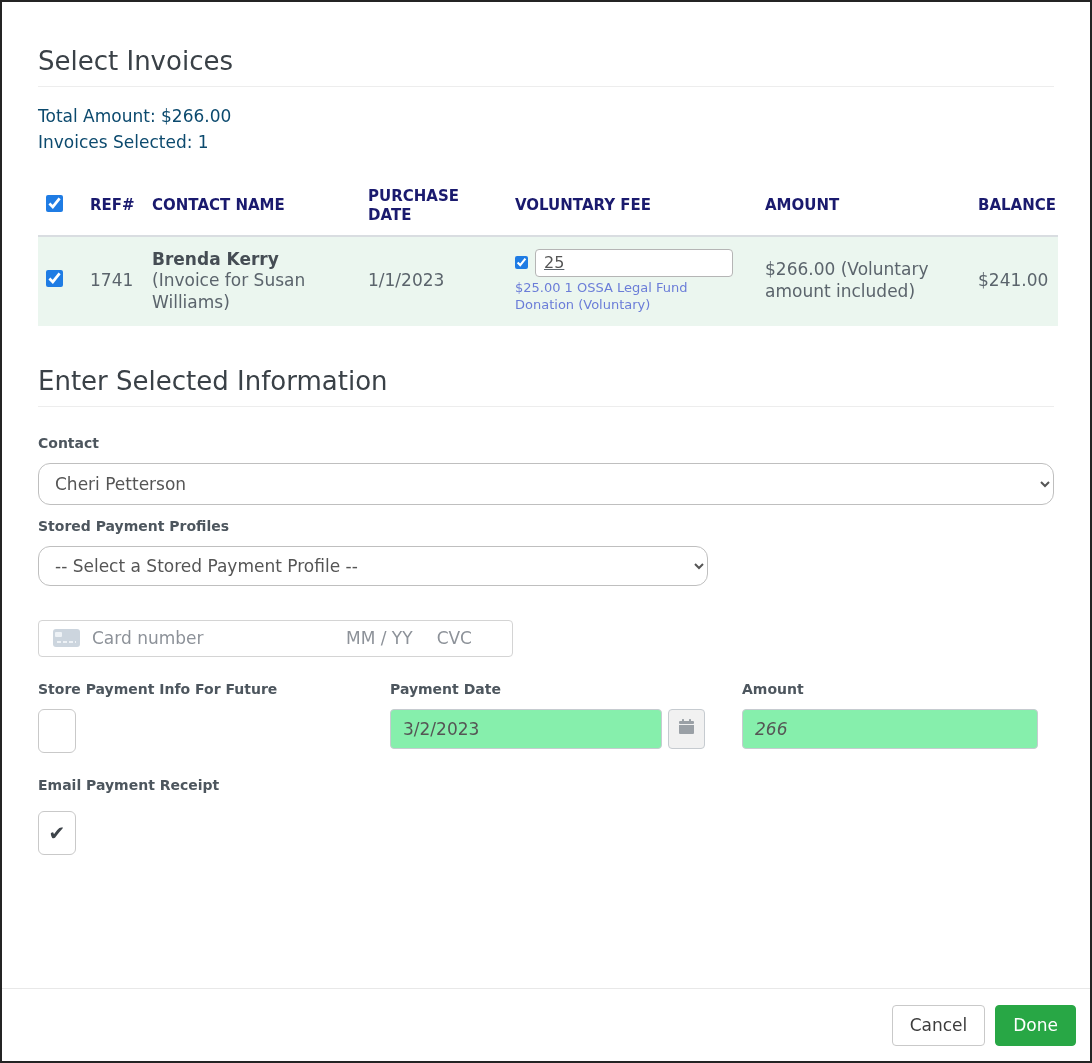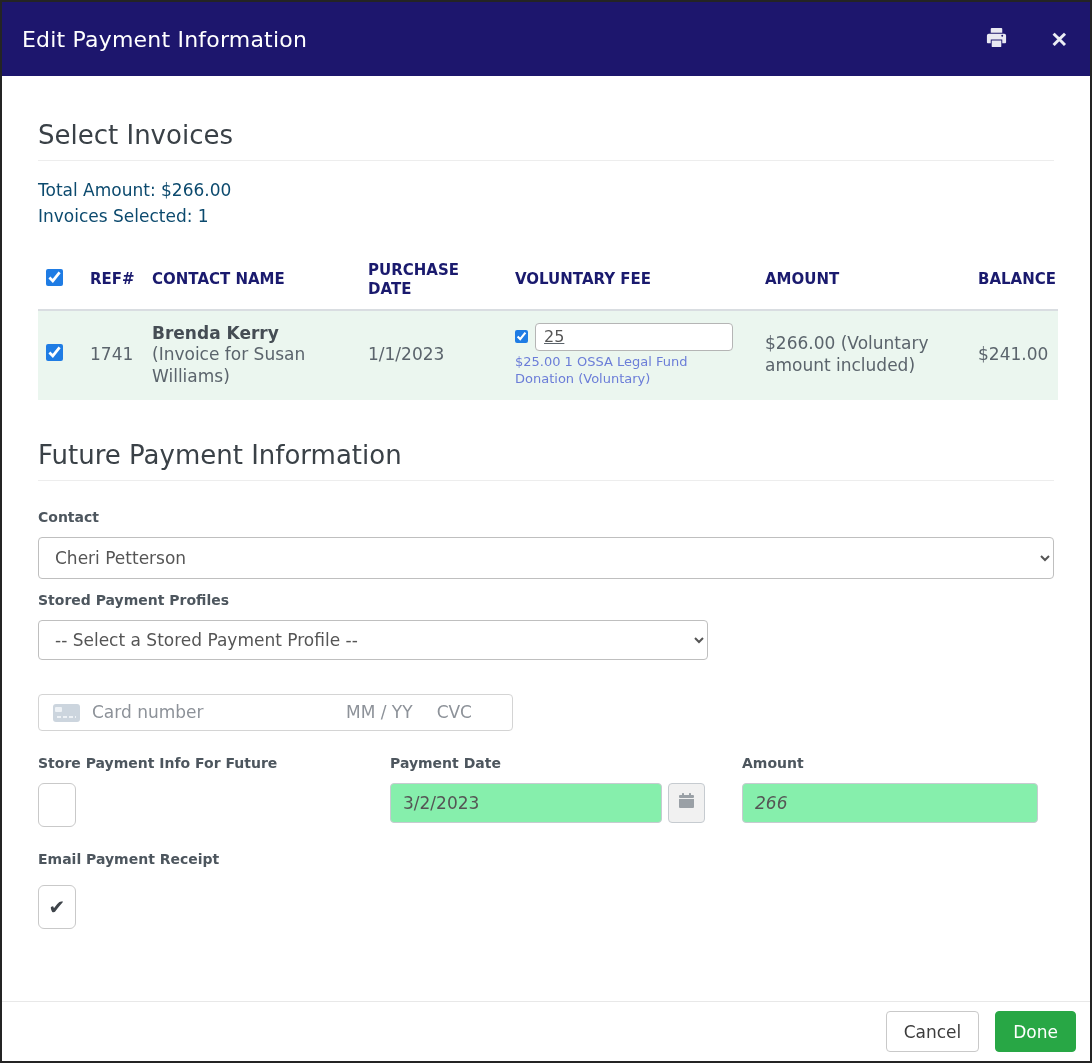--- a/index.html
+++ b/index.html
@@ -37,72 +37,55 @@
   input[type="checkbox"].sm-check{width:17px;height:17px;accent-color:var(--checkbox-accent);cursor:pointer;}
   .contact-bold{font-weight:700;color:#454d54;}
   .vf-top{display:flex;align-items:center;gap:7px;text-decoration:underline;}
   .vf-input{width:198px;height:28px;border:1px solid #b5b5b5;border-radius:4px;font-size:16px;color:#555;padding:0 8px;font-family:inherit;}
   .vf-link{display:block;margin-top:3px;color:var(--link);text-decoration:none;font-size:13px;line-height:1.3;}
   .amount-cell{padding-right:60px;}
 
   
   .field-label{font-size:14px;font-weight:700;color:#4d565e;}
   .lbl-contact{margin-top:28px;}
-  select.form-select{display:block;margin-top:12px;height:42px;border:1px solid #bfbfbf;border-radius:4px;background:#fff;color:#555;font-size:17px;font-family:inherit;padding:0 12px;width:100%;}
+  select.form-select{display:block;margin-top:12px;height:42px;border:1px solid #bfbfbf;border-radius:12px;background:#fff;color:#555;font-size:17px;font-family:inherit;padding:0 12px;width:100%;}
   select.profiles{width:670px;height:40px;}
   .lbl-profiles{margin-top:13px;}
 
-  .card-field{margin-top:34px;width:475px;height:37px;border:1px solid #d4d4d4;border-radius:4px;display:flex;align-items:flex-end;padding:8px 14px;gap:12px;background:#fff;}
+  .card-field{margin-top:34px;width:475px;height:37px;border:1px solid #d4d4d4;border-radius:4px;display:flex;align-items:center;padding:8px 14px;gap:12px;background:#fff;}
   .card-icon{width:27px;height:18px;background:#ccd5de;border-radius:3px;position:relative;flex:0 0 auto;}
   .card-icon::after{content:"";position:absolute;left:4px;right:4px;bottom:4px;height:2px;background:repeating-linear-gradient(90deg,#eef2f6 0 4px,transparent 4px 6px);}
   .card-icon::before{content:"";position:absolute;left:2px;top:3px;width:7px;height:5px;background:#eef2f6;border-radius:1px;}
   .card-ph{color:#8d9299;font-size:17px;}
   .card-number-ph{flex:1;}
   .card-cvc-ph{margin-left:12px;margin-right:26px;}
 
   .grid3{display:grid;grid-template-columns:352px 352px 316px;margin-top:24px;}
   .input-row{display:flex;margin-top:12px;gap:6px;}
   .disabled-input{height:40px;background:#86efac;border:1px solid #c6cbd0;border-radius:4px;color:#555;font-size:17px;font-family:inherit;padding:0 12px;}
   .date-input{width:272px;}
   .amount-input{width:296px;font-style:italic;}
   .calendar-btn{width:37px;height:40px;background:#f1f1f1;border:1px solid #c6cbd0;border-radius:4px;cursor:pointer;display:flex;align-items:center;justify-content:center;}
 
   .big-check{margin-top:12px;width:38px;height:44px;border:1px solid #c9c9c9;border-radius:6px;background:#fff;display:flex;align-items:center;justify-content:center;cursor:pointer;}
   .big-check .mark{font-size:20px;font-weight:700;color:#3e444a;line-height:1;}
   .lbl-email{margin-top:24px;}
   .email-check{margin-top:18px;}
 
   
-  .modal-footer{flex:0 0 auto;height:60px;border-top:1px solid #e8e8e8;display:flex;align-items:center;justify-content:flex-end;gap:16px;padding:0 14px;}
+  .modal-footer{flex:0 0 auto;height:73px;border-top:1px solid #e8e8e8;display:flex;align-items:center;justify-content:flex-end;gap:10px;padding:0 14px;}
   .btn{height:41px;border-radius:4px;font-size:17px;font-family:inherit;cursor:pointer;padding:0 17px;}
   .btn-cancel{background:#fff;border:1px solid #c9c9c9;color:#3c3c3c;}
   .btn-done{background:var(--done-green);border:1px solid var(--done-green);color:#fff;}
 </style>
 </head>
 <body>
 
 <div class="modal">
 
-  <div class="modal-header">
-    <div class="modal-title">Edit Payment Information</div>
-    <div class="header-actions">
-      <button class="icon-btn">
-        <span>
-          <svg width="23" height="23" viewBox="0 0 24 24" fill="#e9e9f2">
-            <path d="M7 2h10a1 1 0 0 1 1 1v4H6V3a1 1 0 0 1 1-1z"></path>
-            <path d="M4 8h16a2 2 0 0 1 2 2v7a1 1 0 0 1-1 1h-3v-4H6v4H3a1 1 0 0 1-1-1v-7a2 2 0 0 1 2-2zm14 3.2a1 1 0 1 0 0-2 1 1 0 0 0 0 2z"></path>
-            <path d="M7 15h10v6a1 1 0 0 1-1 1H8a1 1 0 0 1-1-1v-6z"></path>
-          </svg>
-        </span>
-      </button>
-      <button class="icon-btn">
-        <span class="close-glyph">✕</span>
-      </button>
-    </div>
-  </div>
 
   <div class="modal-body">
 
     <h2 class="section-heading">Select Invoices</h2>
 
     <div class="summary">
       <div>Total Amount: $266.00</div>
       <div>Invoices Selected: 1</div>
     </div>
 
@@ -143,21 +126,21 @@
               <input type="text" class="vf-input" value="25" style="">
             </div>
             <a href="#" class="vf-link">$25.00 1 OSSA Legal Fund Donation (Voluntary)</a>
           </td>
           <td class="amount-cell">$266.00 (Voluntary amount included)</td>
           <td>$241.00</td>
         </tr>
       </tbody>
     </table>
 
-    <h2 class="section-heading second">Future Payment Information</h2>
+    <h2 class="section-heading second">Enter Selected Information</h2>
 
     <div class="field-label lbl-contact">Contact</div>
     <select class="form-select">
       <option>Cheri Petterson</option>
     </select>
 
     <div class="field-label lbl-profiles">Stored Payment Profiles</div>
     <select class="form-select profiles">
       <option>-- Select a Stored Payment Profile --</option>
     </select>

